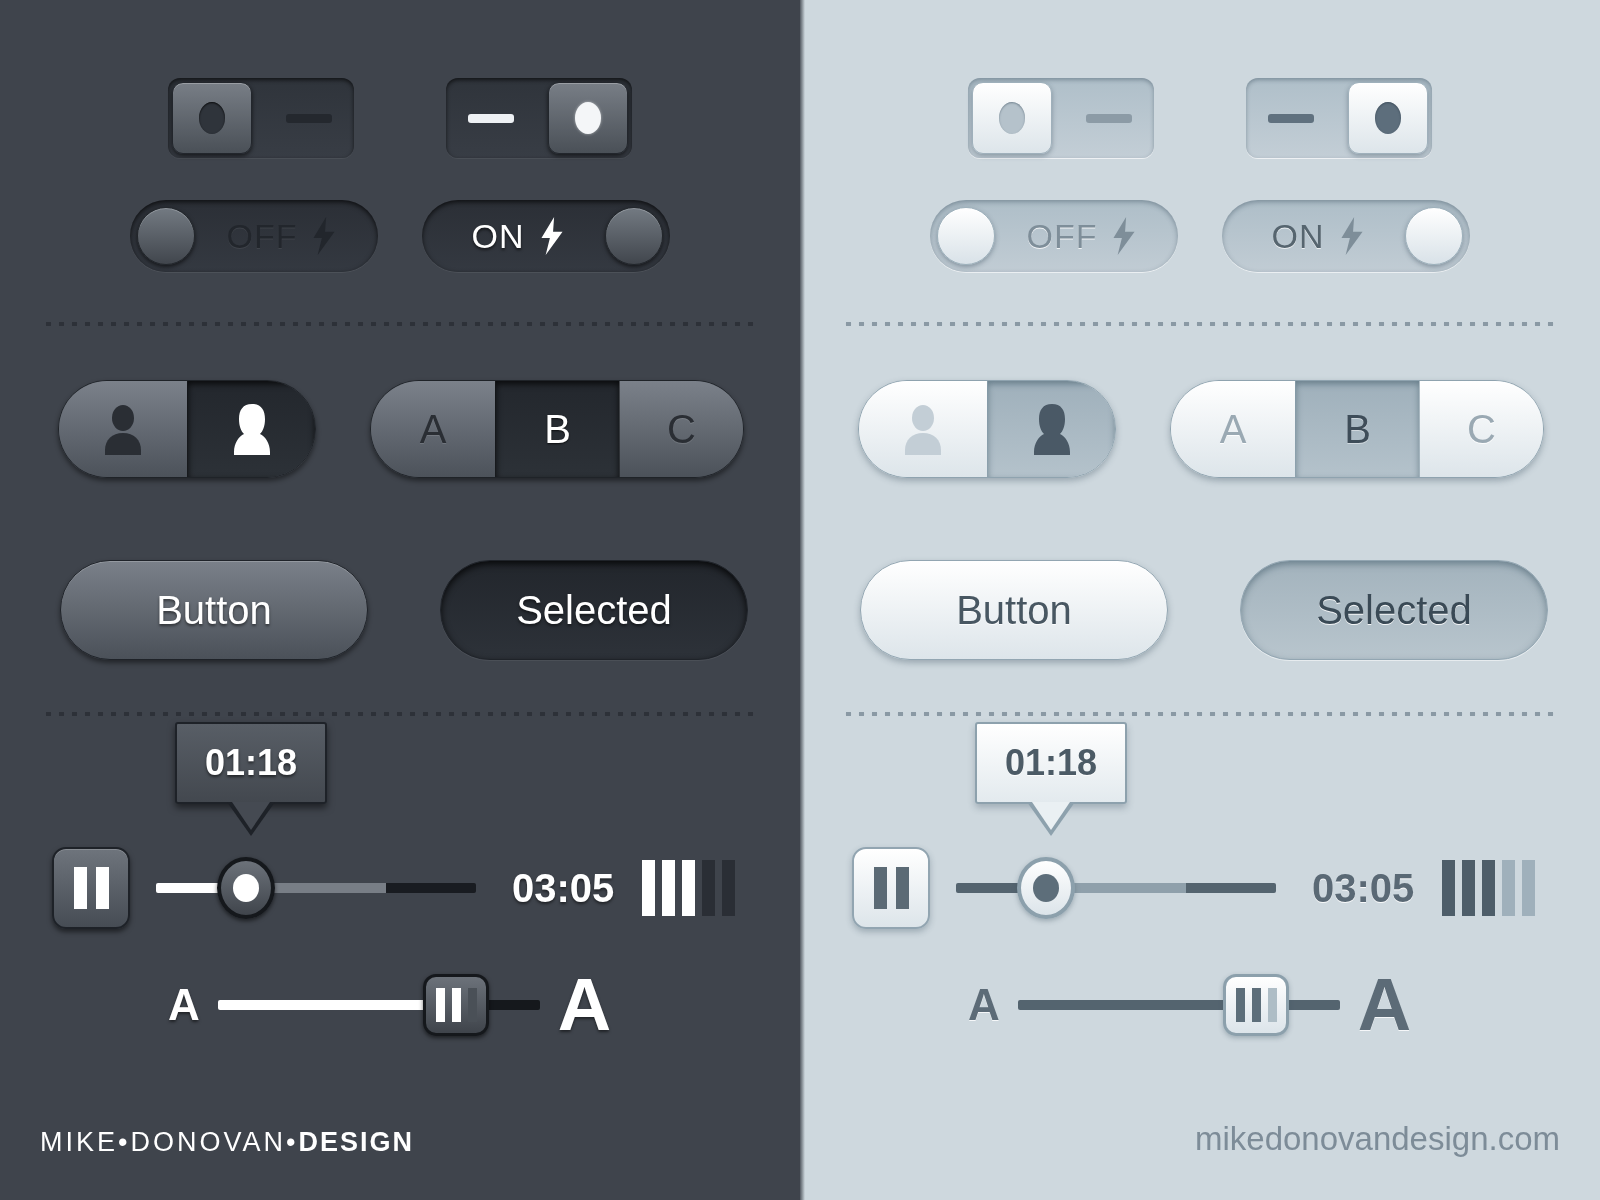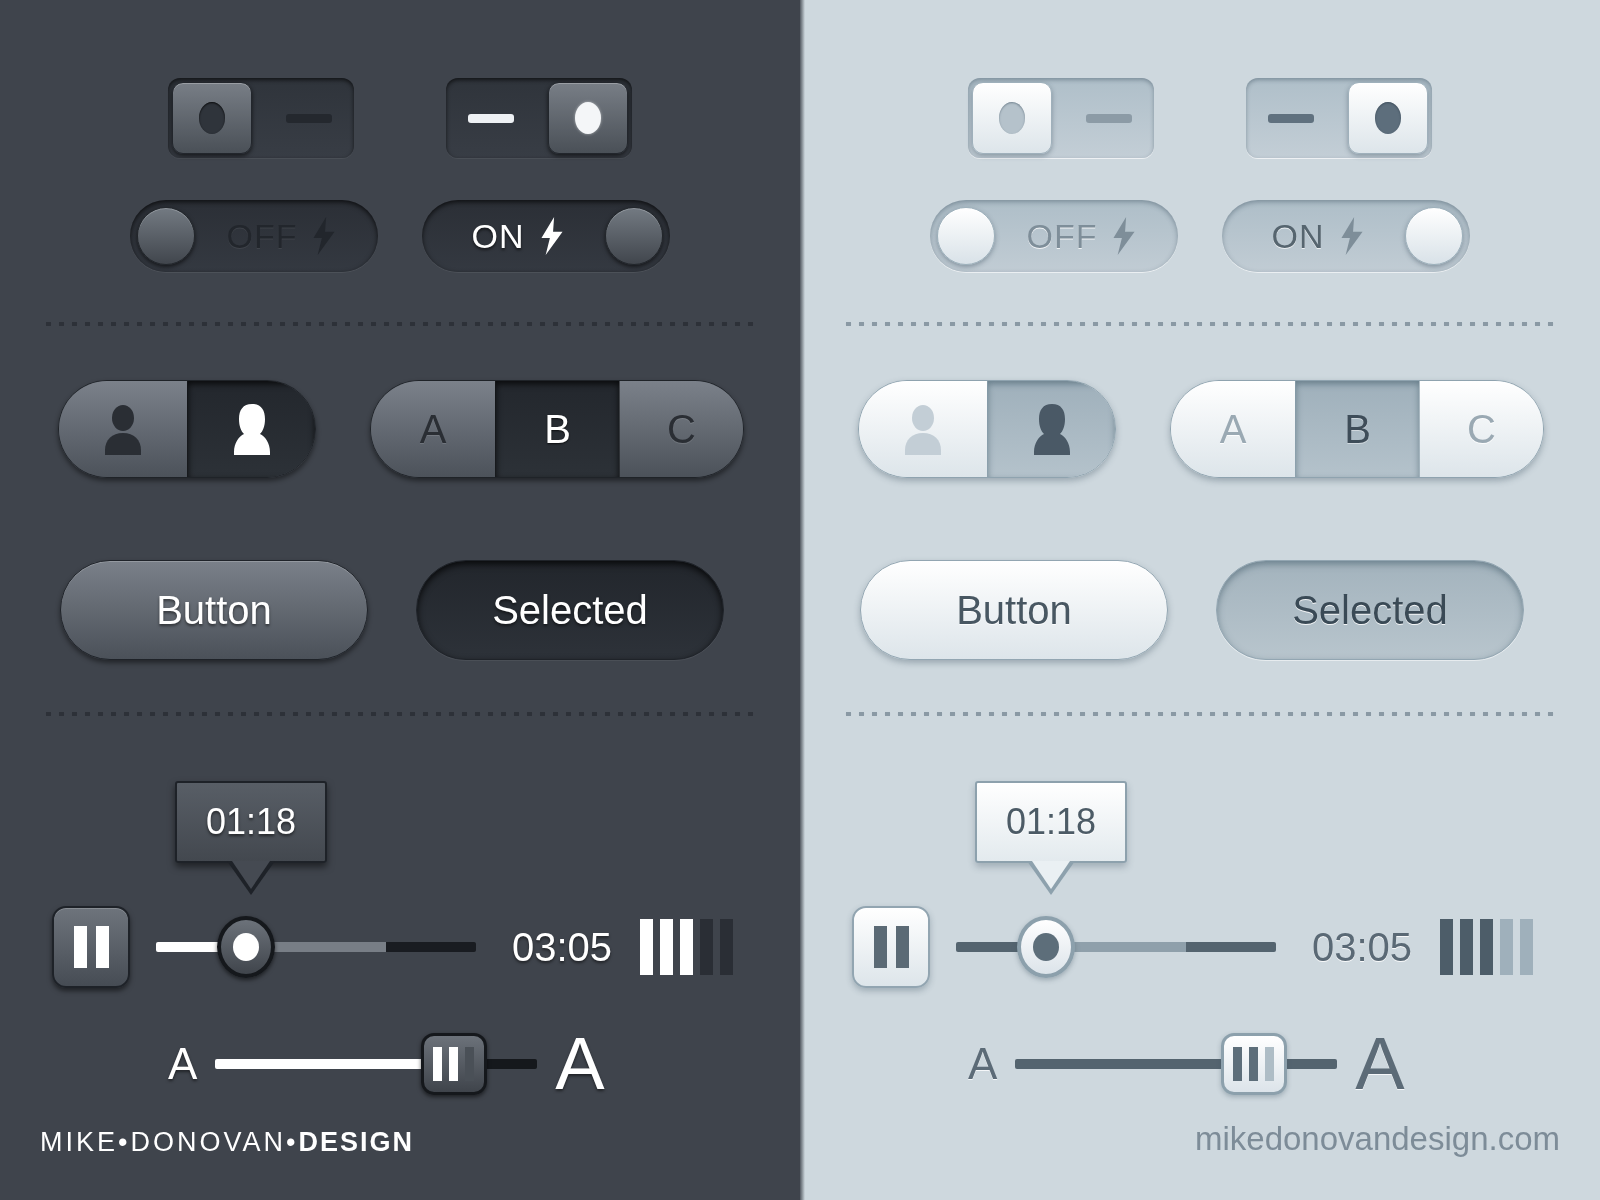--- a/index.html
+++ b/index.html
@@ -17,21 +17,21 @@
   .panel.light::before {
     content: ""; position: absolute; left: 0; top: 0; bottom: 0; width: 5px;
     background: linear-gradient(90deg, #2b3038, #2b303800);
     opacity: .75; z-index: 20;
   }
 
   
   .sec { position: absolute; left: 0; width: 800px; }
   .sec-switches  { top: 60px;  height: 250px; }
   .sec-segments  { top: 380px; height: 300px; }
-  .sec-player    { top: 781px; height: 320px; }
+  .sec-player    { top: 722px; height: 320px; font-weight: bold; }
 
   
   .divider {
     position: absolute; left: 42px; width: 712px; height: 4px;
     background-image: radial-gradient(circle, currentColor 40%, transparent 45%);
     background-size: 13px 4px; background-repeat: repeat-x;
   }
   .dark  .divider { color: #2d3138; }
   .light .divider { color: #8a99a4; }
   .div-1 { top: 322px; }
@@ -151,21 +151,21 @@
   .dark .seg-item.selected .person  { fill: #ffffff; }
   .light .seg-item .person          { fill: #c3ced6; }
   .light .seg-item.selected .person { fill: #4a5966; }
   .dark .seg-item .seg-txt            { text-shadow: 0 1px 0 rgba(255,255,255,.12); }
   .dark .seg-item.selected .seg-txt   { text-shadow: 0 1px 2px rgba(0,0,0,.7); }
   .light .seg-item .seg-txt           { text-shadow: 0 1px 0 rgba(255,255,255,.85); }
   .light .seg-item.selected .seg-txt  { text-shadow: 0 1px 0 rgba(255,255,255,.45); }
 
   
   .btn-row { position: absolute; top: 180px; left: 0; width: 800px;
-             display: flex; padding-left: 60px; gap: 48px; }
+             display: flex; padding-left: 60px; gap: 72px; }
   .pbtn {
     width: 308px; height: 100px; border-radius: 50px;
     display: flex; align-items: center; justify-content: center;
     font-size: 40px;
   }
   .dark .pbtn {
     background: linear-gradient(180deg, #7a8089, #4b5159); color: #ffffff;
     border: 1px solid #1f2329; box-shadow: 0 3px 5px rgba(0,0,0,.45), inset 0 1px 0 rgba(255,255,255,.2);
     text-shadow: 0 2px 3px rgba(0,0,0,.5);
   }

